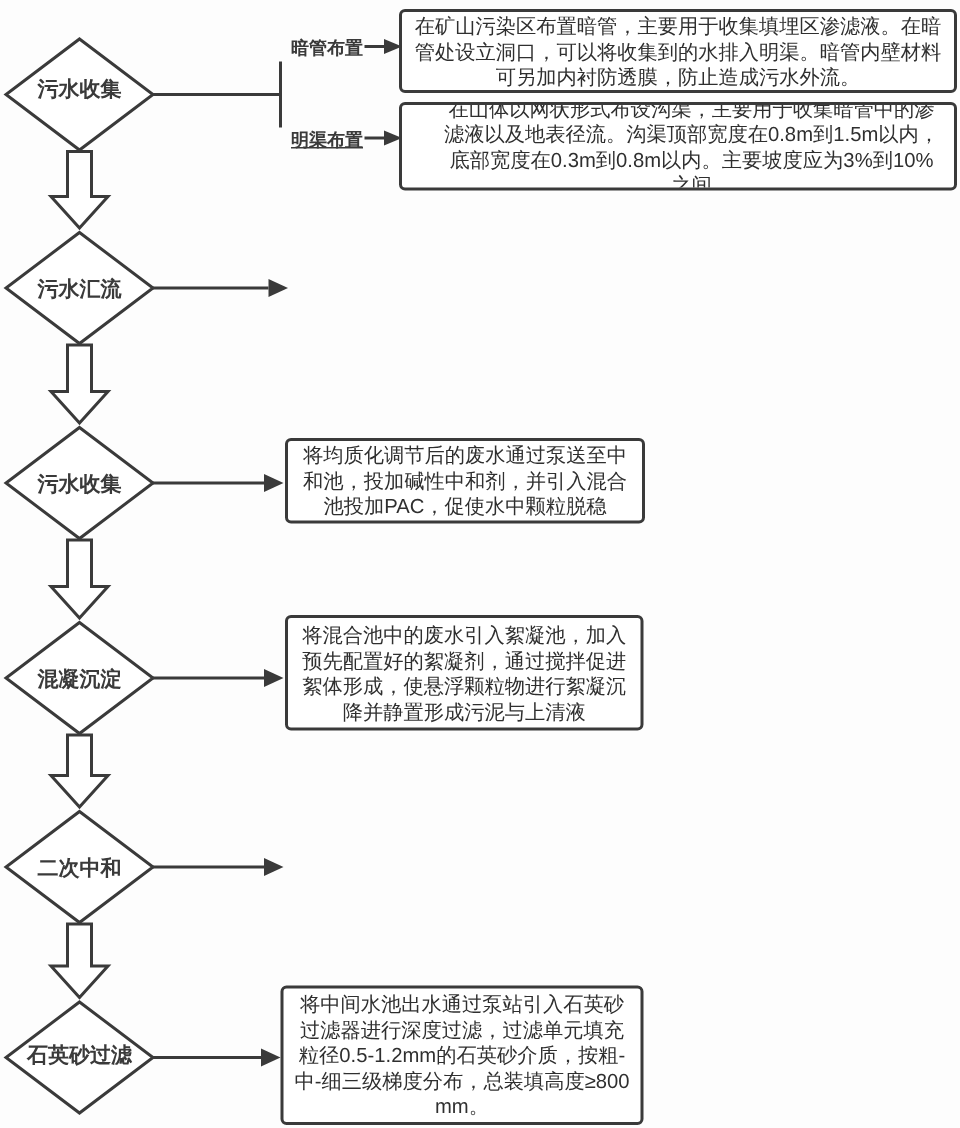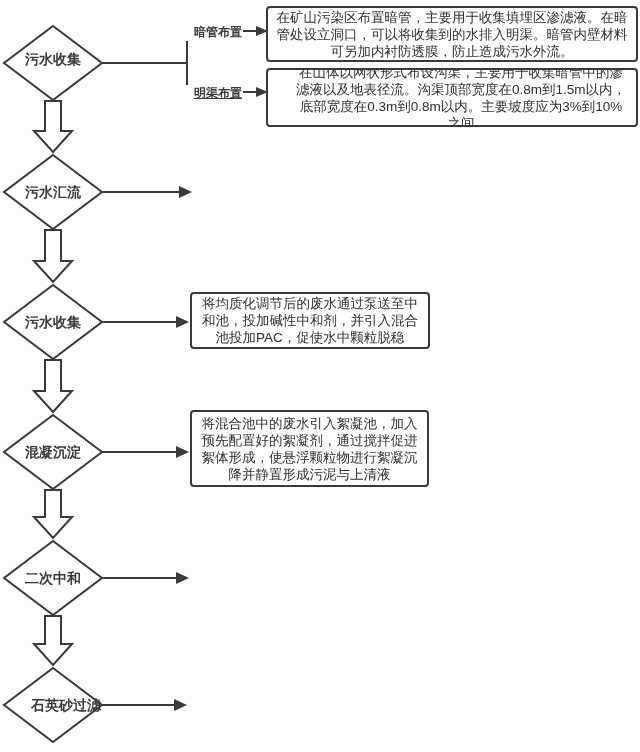--- a/index.html
+++ b/index.html
@@ -72,24 +72,25 @@
       <polygon points="176,572 189,578 176,584"></polygon>
       <polygon points="174,699 187,705 174,711"></polygon>
     </g>
   </svg>
 
   <div class="stage-label" style="left:2px;top:38px;margin-top:12px;">污水收集</div>
   <div class="stage-label" style="left:2px;top:183px;">污水汇流</div>
   <div class="stage-label" style="left:2px;top:313px;">污水收集</div>
   <div class="stage-label" style="left:2px;top:443px;">混凝沉淀</div>
   <div class="stage-label" style="left:2px;top:569px;">二次中和</div>
-  <div class="stage-label" style="left:15px;top:696px;">石英砂过滤</div>
+  <div class="stage-label" style="left:2px;top:696px;font-family:Liberation Mono, monospace;">石英砂过滤</div>
 
   <div class="branch-label" style="left:184px;top:24px;">暗管布置</div>
   <div class="branch-label" style="left:184px;top:85px;text-decoration:underline;">明渠布置</div>
 
   <div class="note" style="left:266px;top:6px;width:372px;height:56px;">在矿山污染区布置暗管，主要用于收集填埋区渗滤液。在暗管处设立洞口，可以将收集到的水排入明渠。暗管内壁材料可另加内衬防透膜，防止造成污水外流。</div>
   <div class="note" style="left:266px;top:68px;width:372px;height:59px;padding-left:25px;">在山体以网状形式布设沟渠，主要用于收集暗管中的渗滤液以及地表径流。沟渠顶部宽度在0.8m到1.5m以内，底部宽度在0.3m到0.8m以内。主要坡度应为3%到10%之间</div>
 
   <div class="note" style="left:190px;top:410px;width:239px;height:77px;">将混合池中的废水引入絮凝池，加入预先配置好的絮凝剂，通过搅拌促进絮体形成，使悬浮颗粒物进行絮凝沉降并静置形成污泥与上清液</div>
   <div class="note" style="left:190px;top:292px;width:240px;height:57px;">将均质化调节后的废水通过泵送至中和池，投加碱性中和剂，并引入混合池投加PAC，促使水中颗粒脱稳</div>
+  <div class="note" style="left:187px;top:657px;width:242px;height:93px;">将中间水池出水通过泵站引入石英砂过滤器进行深度过滤，过滤单元填充粒径0.5-1.2mm的石英砂介质，按粗-中-细三级梯度分布，总装填高度≥800mm。</div>
 
 </div>
 
 </body></html>

